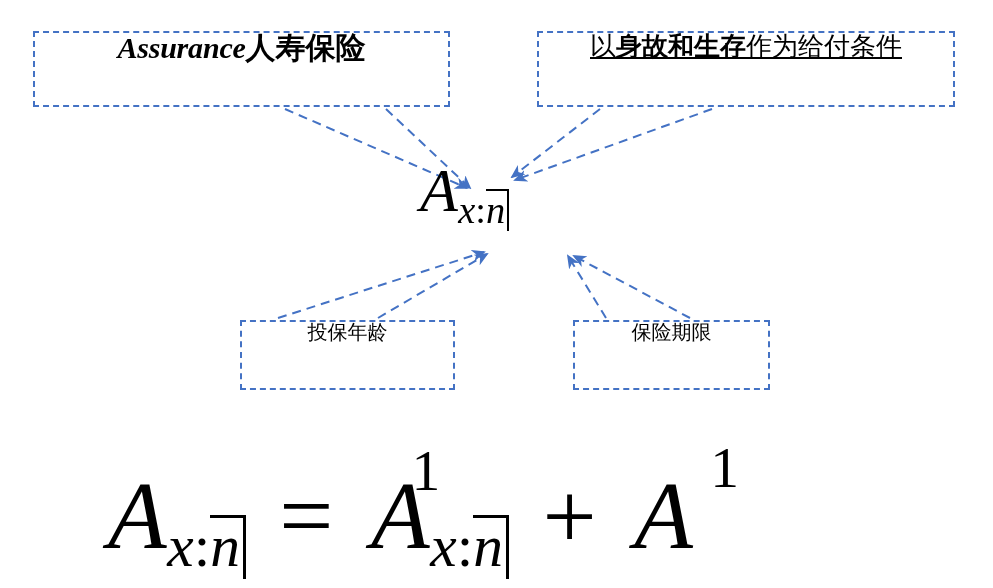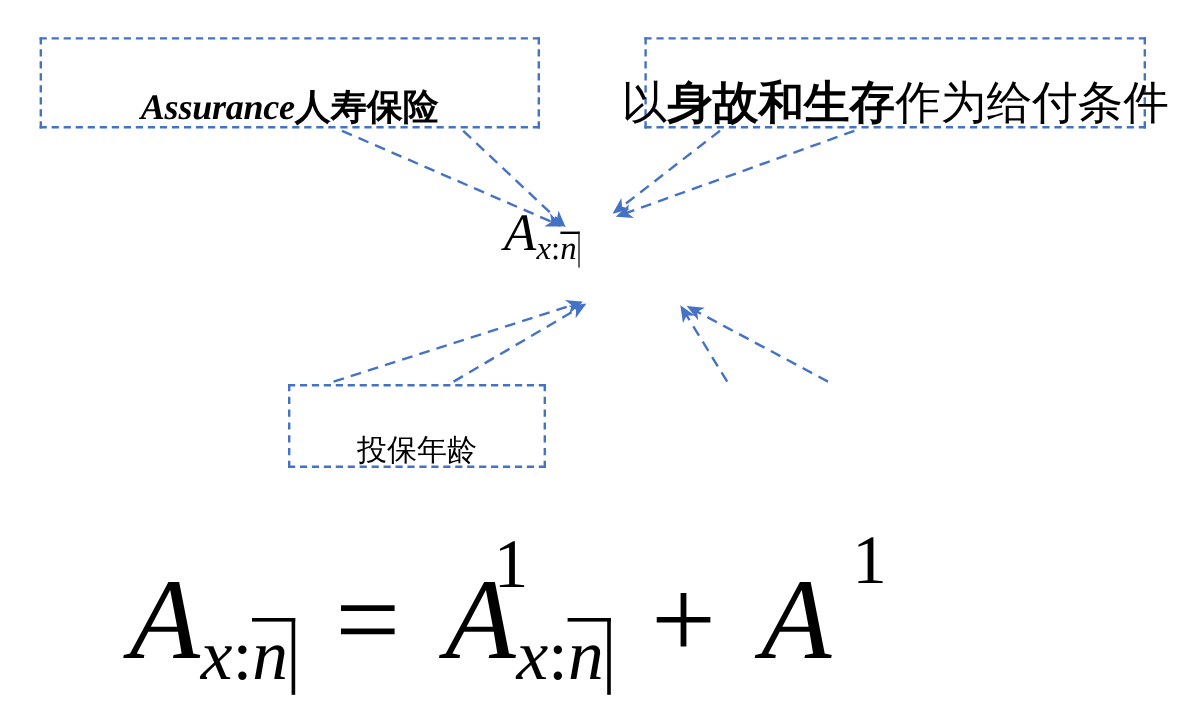--- a/index.html
+++ b/index.html
@@ -16,35 +16,35 @@
     font-family: "Liberation Sans", sans-serif;
   }
 
   
   .callout {
     position: absolute;
     box-sizing: border-box;
     border: 2px dashed #4472C4;
     background: transparent;
     display: flex;
-    align-items: flex-end;
+    align-items: flex-start;
     justify-content: center;
     color: #000000;
     white-space: nowrap;
   }
   .callout .txt { line-height: 1; }
 
   #box-assurance { left: 33px;  top: 31px;  width: 417px; height: 76px; }
   #box-benefit   { left: 537px; top: 31px;  width: 418px; height: 76px; }
   #box-age       { left: 240px; top: 320px; width: 215px; height: 70px; }
   #box-term      { left: 573px; top: 320px; width: 197px; height: 70px; }
 
   .lbl-big   { font-size: 30px; font-weight: bold; }
-  .lbl-mid   { font-size: 38px; font-weight: normal; }
-  .lbl-small { font-size: 25px; font-weight: normal; }
+  .lbl-mid   { font-size: 26px; font-weight: normal; text-decoration: underline; }
+  .lbl-small { font-size: 20px; font-weight: normal; }
 
   .sans-cn { font-family: "Liberation Sans", "DejaVu Sans", sans-serif; }
   .serif-it {
     font-family: "Liberation Serif", "DejaVu Serif", serif;
     font-style: italic;
     font-weight: bold;
     letter-spacing: -0.2px;
   }
   .bold-cn { font-weight: bold; }
 
@@ -58,21 +58,21 @@
 
   
   .math {
     position: absolute;
     font-family: "Liberation Serif", "DejaVu Serif", serif;
     font-style: italic;
     color: #000000;
     white-space: nowrap;
     line-height: 1;
   }
-  #formula-main { left: 420px; top: 172px; font-size: 44px; }
+  #formula-main { left: 420px; top: 159px; font-size: 62px; }
   #formula-full { left: 108px; top: 468px; font-size: 96px; }
 
   
   .var { font-style: italic; }
   .sub {
     display: inline-block;
     vertical-align: baseline;
     position: relative;
     font-size: 0.62em;
     top: 0.30em;
@@ -146,20 +146,23 @@
   <div class="callout" id="box-benefit">
     <span class="txt lbl-mid sans-cn">
       <span>以</span><span class="bold-cn">身故和生存</span><span>作为给付条件</span>
     </span>
   </div>
 
   <div class="callout" id="box-age">
     <span class="txt lbl-small sans-cn">投保年龄</span>
   </div>
 
+  <div class="callout" id="box-term">
+    <span class="txt lbl-small sans-cn">保险期限</span>
+  </div>
 
   <div class="math" id="formula-main">
     <span class="var">A</span><span class="sub"><span class="var">x</span><span class="colon">:</span><span class="angle"><span class="bar"></span><span class="tick"></span><span class="inner var">n</span></span></span>
   </div>
 
   <div class="math" id="formula-full">
 
     
     <span><span class="var">A</span><span class="sub"><span class="var">x</span><span class="colon">:</span><span class="angle"><span class="bar"></span><span class="tick"></span><span class="inner var">n</span></span></span></span>
 

